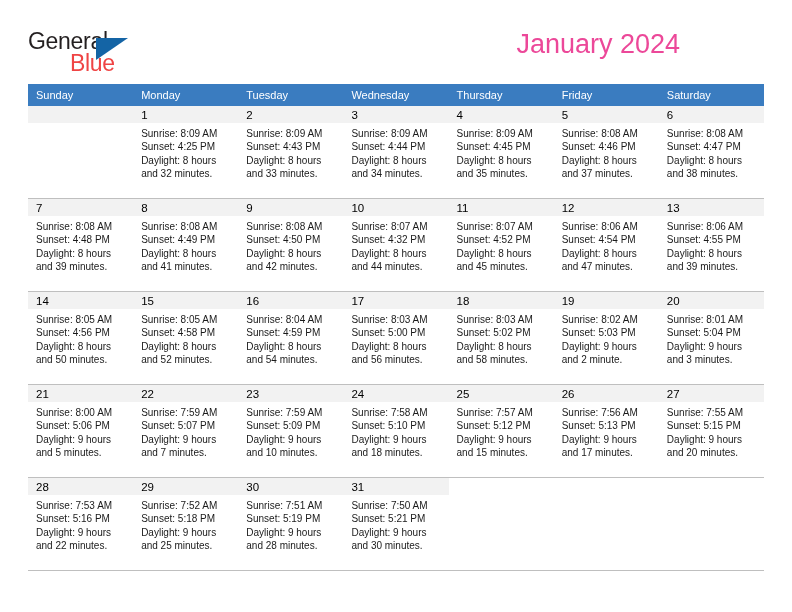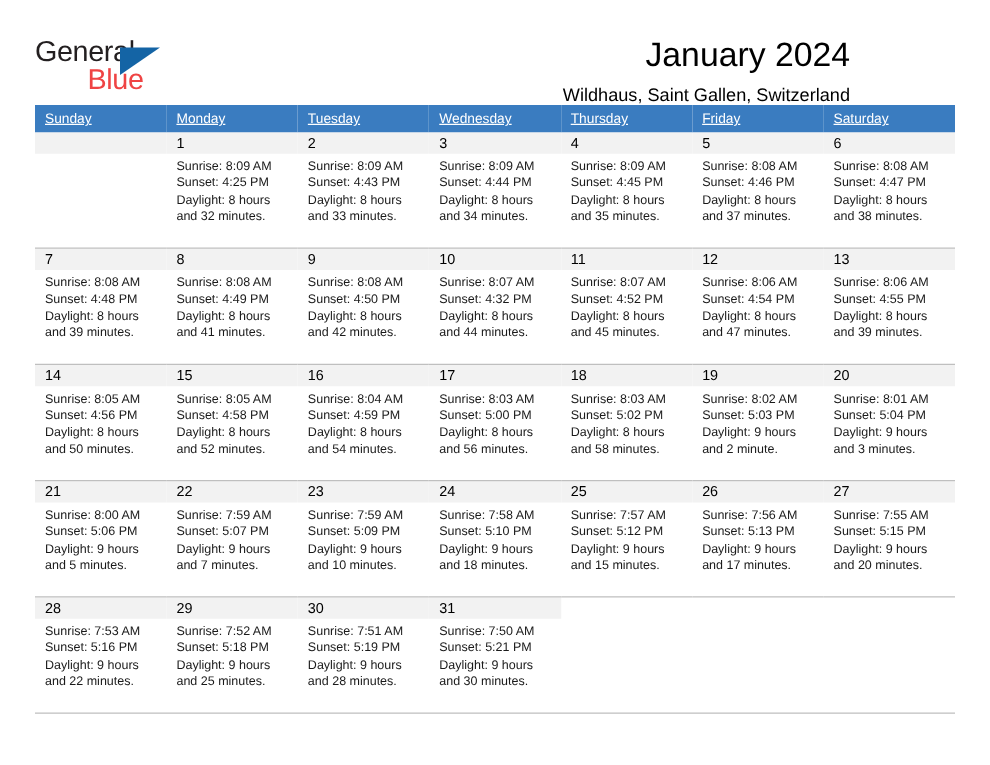--- a/index.html
+++ b/index.html
@@ -65,21 +65,21 @@
     border-left: 32px solid #1464a5;
     border-bottom: 22px solid transparent;
   }
 
   .titles {
     text-align: right;
     padding-top: 0;
   }
   .cal-title {
     font-size: 27px;
-    color: #000000;
+    color: #ec4899;
     line-height: 32px;
     white-space: nowrap;
     font-family: "Liberation Sans", sans-serif;
   }
   .cal-subtitle {
     font-size: 14.5px;
     color: #000;
     line-height: 20px;
     margin-top: 7px;
     white-space: nowrap;
@@ -97,21 +97,20 @@
     background: #3a7cc0;
     color: #ffffff;
     font-size: 11px;
     font-weight: normal;
     text-align: left;
     padding: 5px 0 5px 8px;
     height: 19px;
     box-sizing: border-box;
     border: none;
     font-family: "Liberation Sans", sans-serif;
-    text-decoration: underline;
   }
   .calendar td {
     vertical-align: top;
     padding: 0;
     border: none;
     width: 105.14px;
     height: 92px;
     box-sizing: border-box;
   }
   tr.week-row td {
@@ -163,21 +162,20 @@
   <div class="header">
 
     <div class="brand">
       <span class="brand-general">General</span>
       <span class="brand-triangle"></span>
       <span class="brand-blue">Blue</span>
     </div>
 
     <div class="titles">
       <div class="cal-title">January 2024</div>
-      <div class="cal-subtitle">Wildhaus, Saint Gallen, Switzerland</div>
     </div>
 
   </div>
 
   <table class="calendar">
     <thead>
       <tr>
         <th>Sunday</th>
         <th>Monday</th>
         <th>Tuesday</th>

